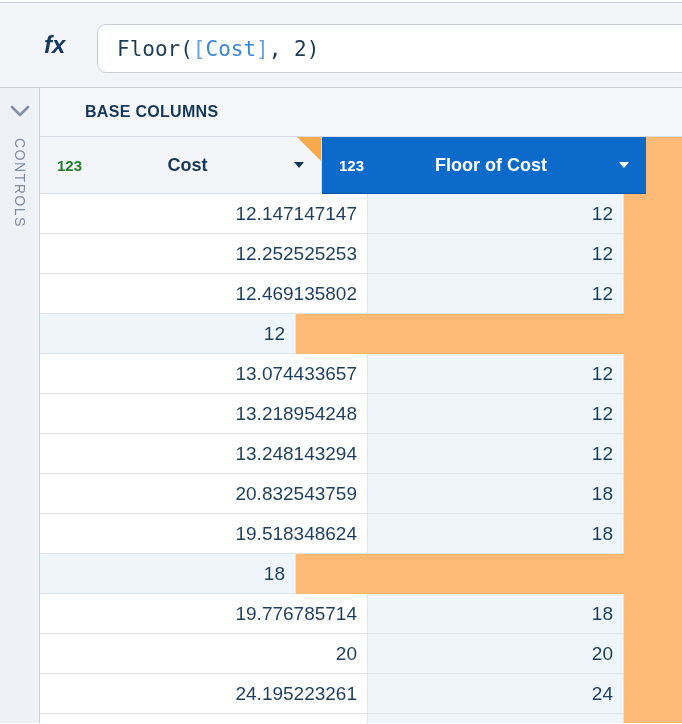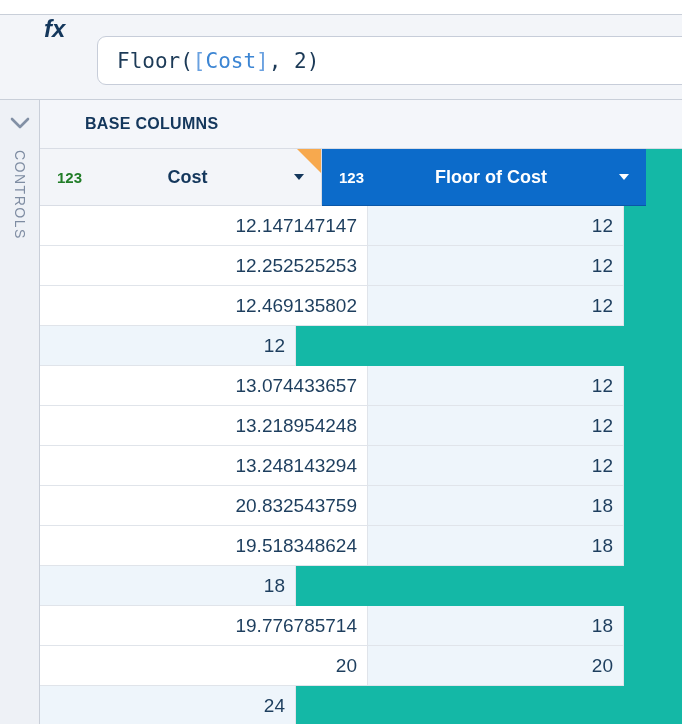--- a/index.html
+++ b/index.html
@@ -2,27 +2,27 @@
 <html><head>
 <meta charset="utf-8">
 <style>
   * { box-sizing: border-box; margin: 0; padding: 0; }
   html, body { width: 682px; height: 724px; overflow: hidden; background: #ffffff;
     font-family: "Liberation Sans", sans-serif; }
 
   
   .formula-bar {
     position: relative;
-    margin-top: 14px;
+    margin-top: 2px;
     height: 86px;
     background: #f3f5f9;
     border-top: 1px solid #c9cfd9;
     border-bottom: 1px solid #c9cfd9;
     display: flex;
-    align-items: flex-start;
+    align-items: center;
   }
   .fx-label {
     margin-left: 44px;
     font-style: italic;
     font-weight: bold;
     font-size: 24px;
     color: #14375c;
   }
   .formula-input {
     position: absolute;
@@ -58,21 +58,21 @@
   }
   .sidebar .chev { margin-top: 16px; }
   .sidebar-label {
     margin-top: 16px;
     writing-mode: vertical-rl;
     font-size: 14px;
     letter-spacing: 1.5px;
     color: #7e8ca2;
   }
 
-  .content { flex: 1; background: #14b8a6; display: flex; flex-direction: column; }
+  .content { flex: 1; background: #fdba74; display: flex; flex-direction: column; }
 
   .section-header {
     height: 49px;
     flex: 0 0 49px;
     background: #f4f6fa;
     border-bottom: 1px solid #d9dde5;
     display: flex;
     align-items: center;
     padding-left: 45px;
     font-weight: bold;
@@ -234,20 +234,21 @@
     <div class="cell cost">19.776785714</div>
     <div class="cell floor">18</div>
   </div>
 
   <div class="row">
     <div class="cell cost">20</div>
     <div class="cell floor">20</div>
   </div>
 
   <div class="row">
+    <div class="cell cost">24.195223261</div>
     <div class="cell floor">24</div>
   </div>
 </div>
 
       <div class="row partial">
         <div class="cell cost"></div>
         <div class="cell floor"></div>
       </div>
 
     </div>

